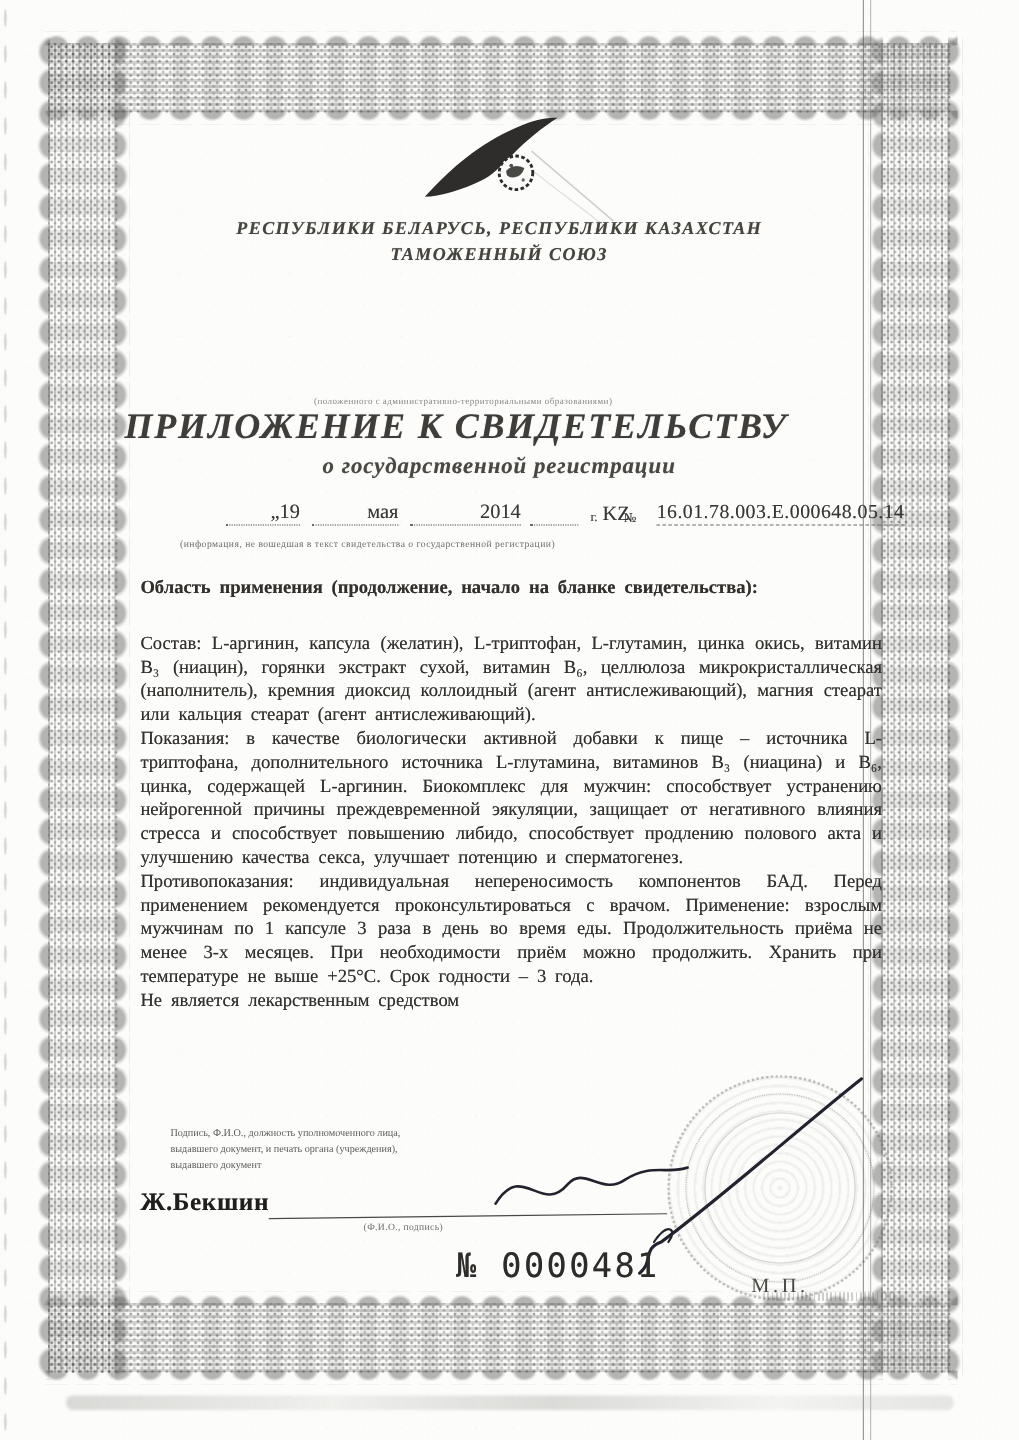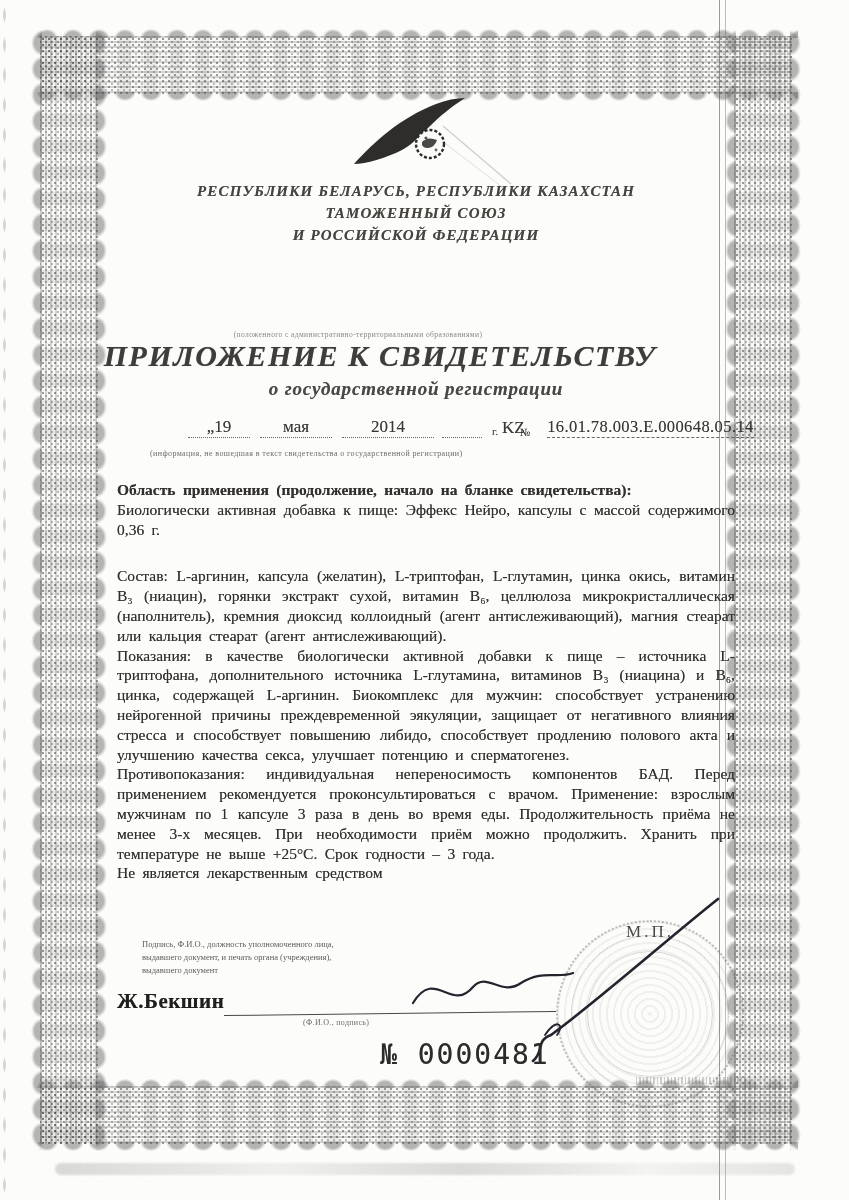--- a/index.html
+++ b/index.html
@@ -54,31 +54,31 @@
     filter:blur(1.2px);}
   .printer-mark{position:absolute;left:636px;top:1077px;width:110px;height:7px;opacity:.55;filter:blur(.3px);
     background:repeating-linear-gradient(90deg,rgba(100,100,95,.55) 0 1.5px,transparent 1.5px 3.5px);}
   
   .emblem{position:absolute;left:348px;top:98px;width:170px;height:95px;}
   .org{position:absolute;left:98px;top:180px;width:636px;text-align:center;
     font-style:italic;font-weight:bold;font-size:15px;line-height:22px;letter-spacing:1.2px;
     color:#46443f;text-shadow:0 0 .6px rgba(70,68,63,.55);}
   
   .small-note{position:absolute;left:98px;top:330px;width:520px;text-align:center;
-    font-size:7.5px;letter-spacing:.4px;color:#8a8884;}
+    font-size:7.5px;letter-spacing:.4px;color:#8a8884;padding-left:28px;}
   .doc-title{position:absolute;left:98px;top:339px;width:564px;text-align:center;
     font-style:italic;font-weight:bold;font-size:30px;letter-spacing:1.5px;color:#3f3d39;
     text-shadow:0 0 .7px rgba(63,61,57,.5);}
   .doc-subtitle{position:absolute;left:98px;top:378px;width:636px;text-align:center;
     font-style:italic;font-weight:bold;font-size:19px;letter-spacing:.8px;color:#4a4843;
     text-shadow:0 0 .6px rgba(74,72,67,.5);}
   
   .reg-row{position:absolute;left:188px;top:417px;display:flex;align-items:flex-end;
     font-size:17px;color:#3a3834;text-shadow:0 0 .5px rgba(58,56,52,.5);}
-  .cell{border-bottom:1.5px dotted #6a6863;text-align:center;}
+  .cell{border-bottom:1.5px dotted #6a6863;text-align:right;}
   .cell.day{width:62px;}
   .cell.month{width:72px;margin-left:10px;}
   .cell.year{width:92px;margin-left:10px;}
   .cell.blank{width:40px;margin-left:8px;height:20px;}
   .g-label{font-size:11px;margin:0 4px 1px 10px;color:#4c4a46;}
   .kz{font-size:17px;}
   .no-sign{font-size:11px;margin-left:-5px;vertical-align:-2px;}
   .reg-number{font-size:16.5px;letter-spacing:.4px;border-bottom:1.5px dashed #6a6863;margin-left:17px;}
   .reg-note{position:absolute;left:150px;top:449px;font-size:8px;letter-spacing:.4px;color:#6d6b66;}
   
@@ -89,24 +89,24 @@
   .body-text p.gap{margin-top:27px;}
   .body-text .lead{font-weight:bold;}
   
   .sig-caption{position:absolute;left:142px;top:938px;width:270px;
     font-size:8.5px;line-height:13px;color:#5d5b57;}
   .signatory{position:absolute;left:117px;top:989px;font-weight:bold;font-size:21px;
     letter-spacing:.5px;color:#201f1c;text-shadow:0 0 .5px rgba(32,31,28,.6);text-align:right;}
   .sig-line{position:absolute;left:224px;top:1013px;width:332px;height:1px;background:#4a4845;transform:rotate(-.7deg);}
   .sig-under{position:absolute;left:303px;top:1018px;font-size:8px;color:#6d6b66;letter-spacing:.3px;}
   .sig-svg{position:absolute;left:385px;top:885px;width:355px;height:180px;}
-  .stamp{position:absolute;left:556px;top:920px;width:184px;height:184px;border-radius:50%;
+  .stamp{position:absolute;left:556px;top:896px;width:184px;height:184px;border-radius:50%;
     border:2px dotted rgba(105,105,100,.40);
     background:repeating-radial-gradient(circle at 50% 50%,rgba(130,130,125,.10) 0 2px,transparent 2px 7px);
-    display:flex;align-items:flex-start;justify-content:center;}
+    display:flex;align-items:flex-end;justify-content:center;}
   .stamp::before{content:"";position:absolute;inset:13px;border-radius:50%;border:1.5px dotted rgba(110,110,105,.38);}
   .stamp::after{content:"";position:absolute;inset:29px;border-radius:50%;border:1px solid rgba(120,120,115,.28);}
   .stamp-label{font-size:17px;letter-spacing:3px;color:rgba(58,56,52,.92);}
   .serial{position:absolute;left:336px;top:1038px;font-family:"DejaVu Sans Mono","Liberation Mono",monospace;
     font-size:28px;letter-spacing:2px;color:#2d2c29;text-shadow:0 0 .5px rgba(45,44,41,.5);margin-left:44px;}
 </style>
 </head>
 <body>
 
 <div class="page">
@@ -124,42 +124,40 @@
     <path d="M6,66 C26,44 52,20 88,6 C98,2 108,0 117,0 C103,9 92,18 80,30 C70,40 62,48 54,52 C38,60 18,66 6,66 Z" fill="#2e2d2b"></path>
     <circle cx="82" cy="46" r="14" fill="#fbfbf9" stroke="#2b2b29" stroke-width="2.4" stroke-dasharray="3 2"></circle>
     <path d="M74,44 q6,-6 15,-2 q-2,7 -9,8 q-7,0 -6,-6 Z" fill="rgba(40,40,38,.85)"></path>
     <circle cx="78" cy="40" r="1.6" fill="rgba(40,40,38,.8)"></circle>
     <circle cx="88" cy="52" r="1.4" fill="rgba(40,40,38,.7)"></circle>
   </svg>
 
   <div class="org">
     <div>РЕСПУБЛИКИ БЕЛАРУСЬ, РЕСПУБЛИКИ КАЗАХСТАН</div>
     <div>ТАМОЖЕННЫЙ СОЮЗ</div>
-    <div>И РОССИЙСКОЙ ФЕДЕРАЦИИ</div>
   </div>
 
   <div class="small-note">(положенного с административно-территориальными образованиями)</div>
   <div class="doc-title">ПРИЛОЖЕНИЕ К СВИДЕТЕЛЬСТВУ</div>
   <div class="doc-subtitle">о государственной регистрации</div>
 
   <div class="reg-row">
     <span class="cell day">„19</span>
     <span class="cell month">мая</span>
     <span class="cell year">2014</span>
     <span class="cell blank"></span>
     <span class="g-label">г.</span>
     <span class="kz">KZ</span>
     <span class="no-sign">№</span>
     <span class="reg-number">16.01.78.003.Е.000648.05.14</span>
   </div>
   <div class="reg-note">(информация, не вошедшая в текст свидетельства о государственной регистрации)</div>
 
   <div class="body-text">
     <p class="lead">Область применения (продолжение, начало на бланке свидетельства):</p>
-    <p>Биологически активная добавка к пище: Эффекс Нейро, капсулы с массой содержимого 0,36 г.</p>
     <p class="gap">Состав: L-аргинин, капсула (желатин), L-триптофан, L-глутамин, цинка окись, витамин В₃ (ниацин), горянки экстракт сухой, витамин В₆, целлюлоза микрокристаллическая (наполнитель), кремния диоксид коллоидный (агент антислеживающий), магния стеарат или кальция стеарат (агент антислеживающий).</p>
     <p>Показания: в качестве биологически активной добавки к пище – источника L-триптофана, дополнительного источника L-глутамина, витаминов В₃ (ниацина) и В₆, цинка, содержащей L-аргинин. Биокомплекс для мужчин: способствует устранению нейрогенной причины преждевременной эякуляции, защищает от негативного влияния стресса и способствует повышению либидо, способствует продлению полового акта и улучшению качества секса, улучшает потенцию и сперматогенез.</p>
     <p>Противопоказания: индивидуальная непереносимость компонентов БАД. Перед применением рекомендуется проконсультироваться с врачом. Применение: взрослым мужчинам по 1 капсуле 3 раза в день во время еды. Продолжительность приёма не менее 3-х месяцев. При необходимости приём можно продолжить. Хранить при температуре не выше +25°С. Срок годности – 3 года.</p>
     <p>Не является лекарственным средством</p>
   </div>
 
   <div class="sig-caption">
     <div>Подпись, Ф.И.О., должность уполномоченного лица,</div>
     <div>выдавшего документ, и печать органа (учреждения),</div>
     <div>выдавшего документ</div>

